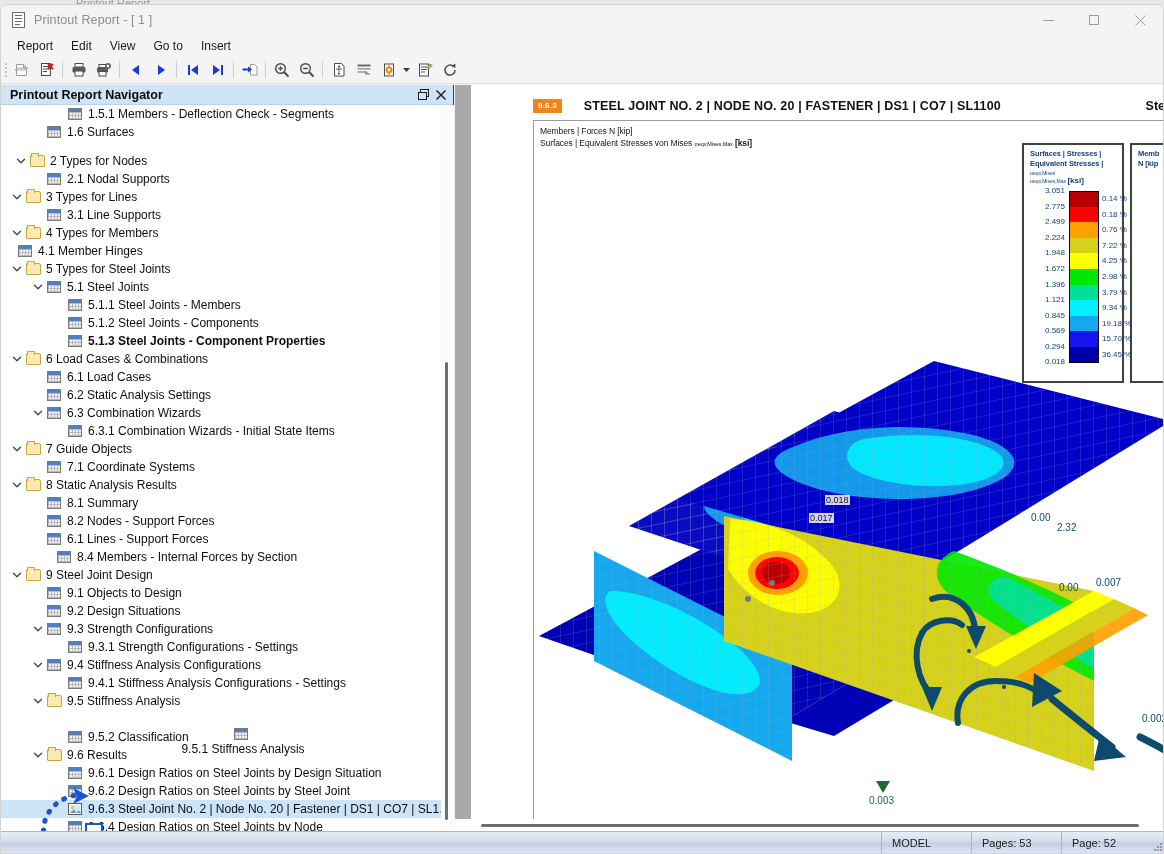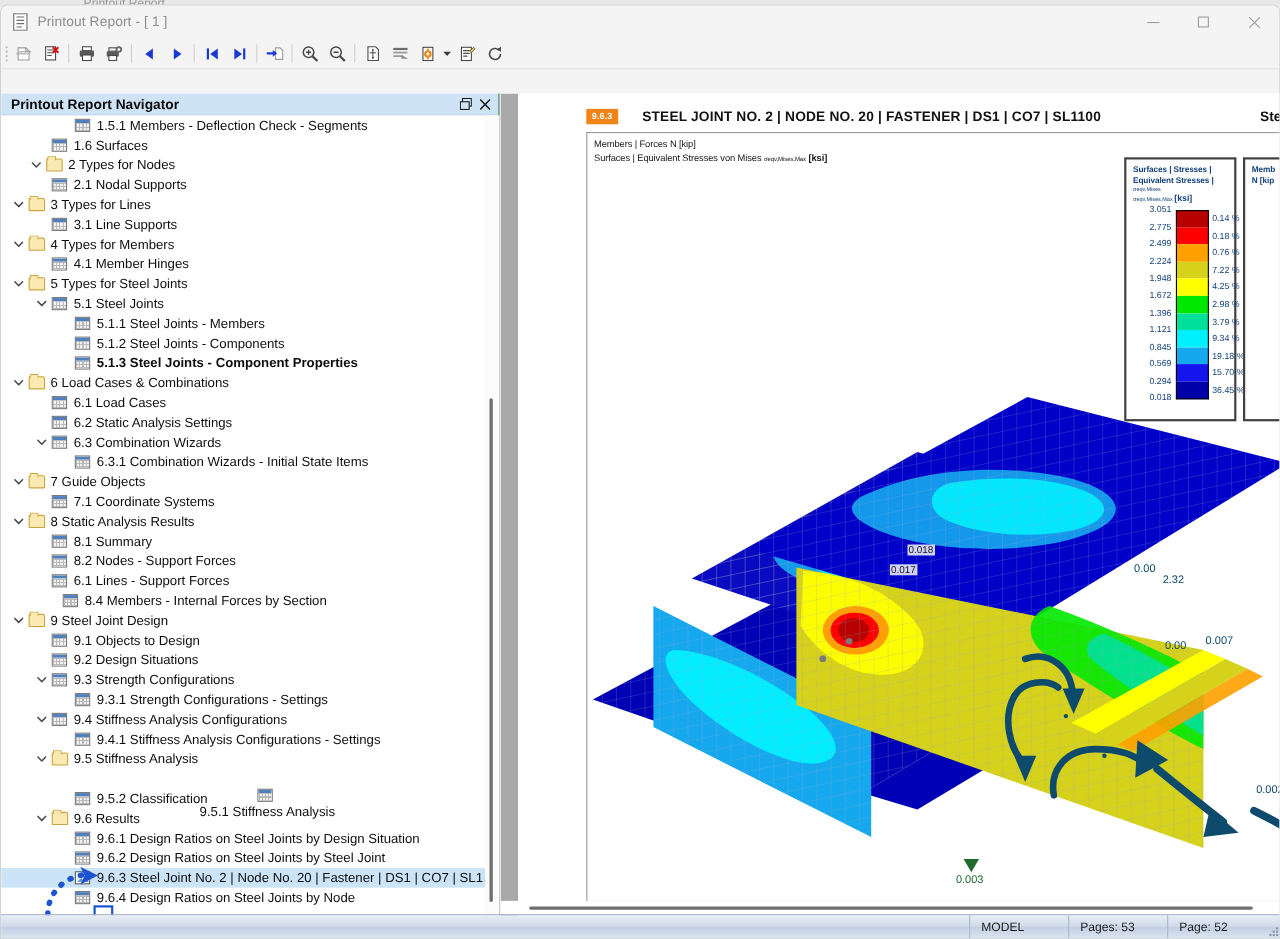--- a/index.html
+++ b/index.html
@@ -431,20 +431,27 @@
           </div>
         <div class="win-btn close">
           <svg width="11" height="11" viewBox="0 0 11 11">
             <line x1="0.5" y1="0.5" x2="10.5" y2="10.5" stroke="currentColor"></line>
             <line x1="10.5" y1="0.5" x2="0.5" y2="10.5" stroke="currentColor"></line>
           </svg>
         </div>
       </div>
     </div>
 
+    <div class="menubar">
+      <div class="menu-item">Report</div>
+      <div class="menu-item">Edit</div>
+      <div class="menu-item">View</div>
+      <div class="menu-item">Go to</div>
+      <div class="menu-item">Insert</div>
+    </div>
 
     <div class="toolbar">
       <div class="tb-grip">
           <i></i>
           <i></i>
           <i></i>
           <i></i>
         </div>
 
       <div class="tb-btn">
@@ -615,21 +622,21 @@
               </span>
               <span class="tree-label">1.5.1 Members - Deflection Check - Segments</span>
             </div>
             <div class="tree-row" style="padding-left: 29px;">
               <span class="twisty"></span>
               <span class="ico">
                 <span class="grid-ico"></span>
               </span>
               <span class="tree-label">1.6 Surfaces</span>
             </div>
-            <div class="tree-row" style="padding-left: 24px;">
+            <div class="tree-row" style="padding-left: 12px; margin-top: 11px;">
               <span class="twisty">
                 <svg width="10" height="10" viewBox="0 0 10 10">
                   <polyline points="1.5,3.2 5,6.8 8.5,3.2" fill="none" stroke="#4a4a4a" stroke-width="1.4" stroke-linecap="round" stroke-linejoin="round"></polyline>
                 </svg>
               </span>
               <span class="ico">
                 <span class="folder"></span>
               </span>
               <span class="tree-label">2 Types for Nodes</span>
             </div>
@@ -662,21 +669,21 @@
               <span class="twisty">
                 <svg width="10" height="10" viewBox="0 0 10 10">
                   <polyline points="1.5,3.2 5,6.8 8.5,3.2" fill="none" stroke="#4a4a4a" stroke-width="1.4" stroke-linecap="round" stroke-linejoin="round"></polyline>
                 </svg>
               </span>
               <span class="ico">
                 <span class="folder"></span>
               </span>
               <span class="tree-label">4 Types for Members</span>
             </div>
-            <div class="tree-row" style="padding-left: 29px;">
+            <div class="tree-row" style="">
               <span class="twisty"></span>
               <span class="ico">
                 <span class="grid-ico"></span>
               </span>
               <span class="tree-label">4.1 Member Hinges</span>
             </div>
             <div class="tree-row" style="padding-left: 8px;">
               <span class="twisty">
                 <svg width="10" height="10" viewBox="0 0 10 10">
                   <polyline points="1.5,3.2 5,6.8 8.5,3.2" fill="none" stroke="#4a4a4a" stroke-width="1.4" stroke-linecap="round" stroke-linejoin="round"></polyline>

